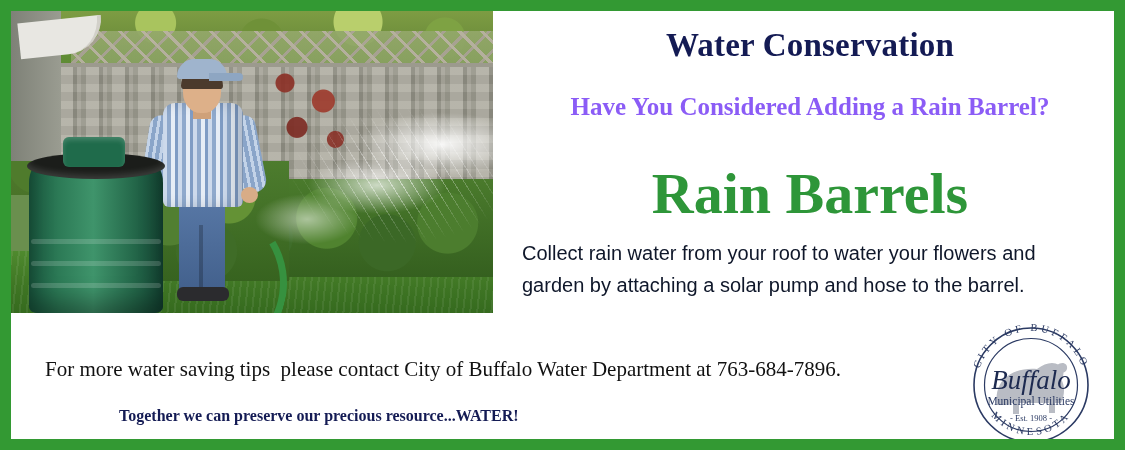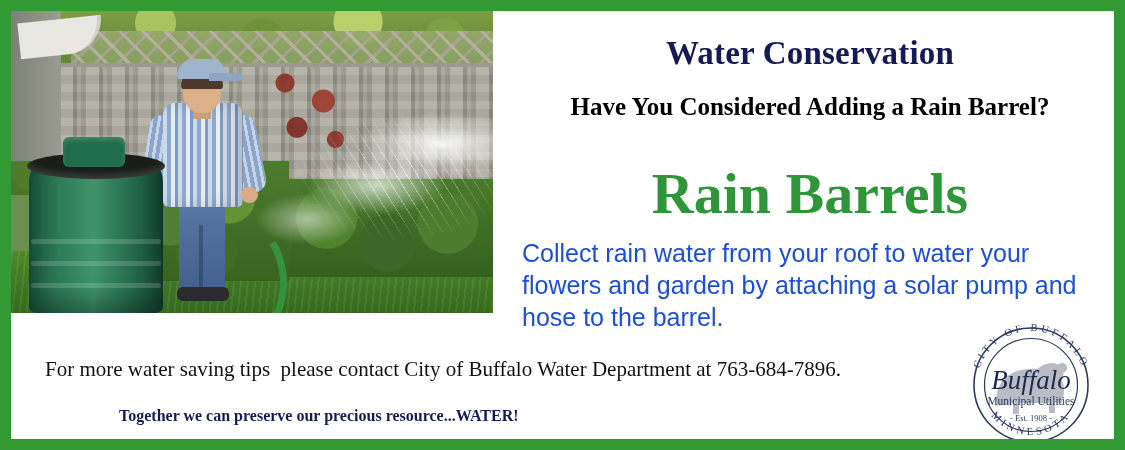--- a/index.html
+++ b/index.html
@@ -169,37 +169,37 @@
   }
   .spray:after{
     content:"";position:absolute;inset:0;
     background:repeating-linear-gradient(58deg,rgba(255,255,255,.55) 0 1px,rgba(255,255,255,0) 1px 9px);
     -webkit-mask-image:radial-gradient(ellipse 150px 90px at 62% 40%,#000 0%,transparent 76%);
             mask-image:radial-gradient(ellipse 150px 90px at 62% 40%,#000 0%,transparent 76%);
   }
 
   
   .h-title{
-    position:absolute;left:495px;top:24px;width:608px;text-align:center;
+    position:absolute;left:495px;top:16px;width:608px;text-align:center;
     font-family:"Liberation Serif",serif;font-weight:bold;font-size:33px;
     color:#141B54;letter-spacing:.2px;
   }
   .h-sub{
     position:absolute;left:495px;top:82px;width:608px;text-align:center;
     font-family:"Liberation Serif",serif;font-weight:bold;font-size:25px;
-    color:#000000;
+    color:#8b5cf6;
   }
   .h-big{
     position:absolute;left:495px;top:154px;width:608px;text-align:center;
     font-family:"Liberation Serif",serif;font-weight:bold;font-size:58px;
     color:#2E9639;line-height:1;
   }
   .p-body{
     position:absolute;left:511px;top:226px;width:580px;
-    font-family:"Liberation Sans",sans-serif;font-size:25px;color:#1d4ed8;
+    font-family:"Liberation Sans",sans-serif;font-size:20px;color:#0f172a;
     line-height:32px;
   }
   .p-contact{
     position:absolute;left:34px;top:346px;
     font-family:"Liberation Serif",serif;font-size:21px;color:#111111;
     white-space:pre;
   }
   .p-tagline{
     position:absolute;left:108px;top:396px;
     font-family:"Liberation Serif",serif;font-weight:bold;font-size:16px;

